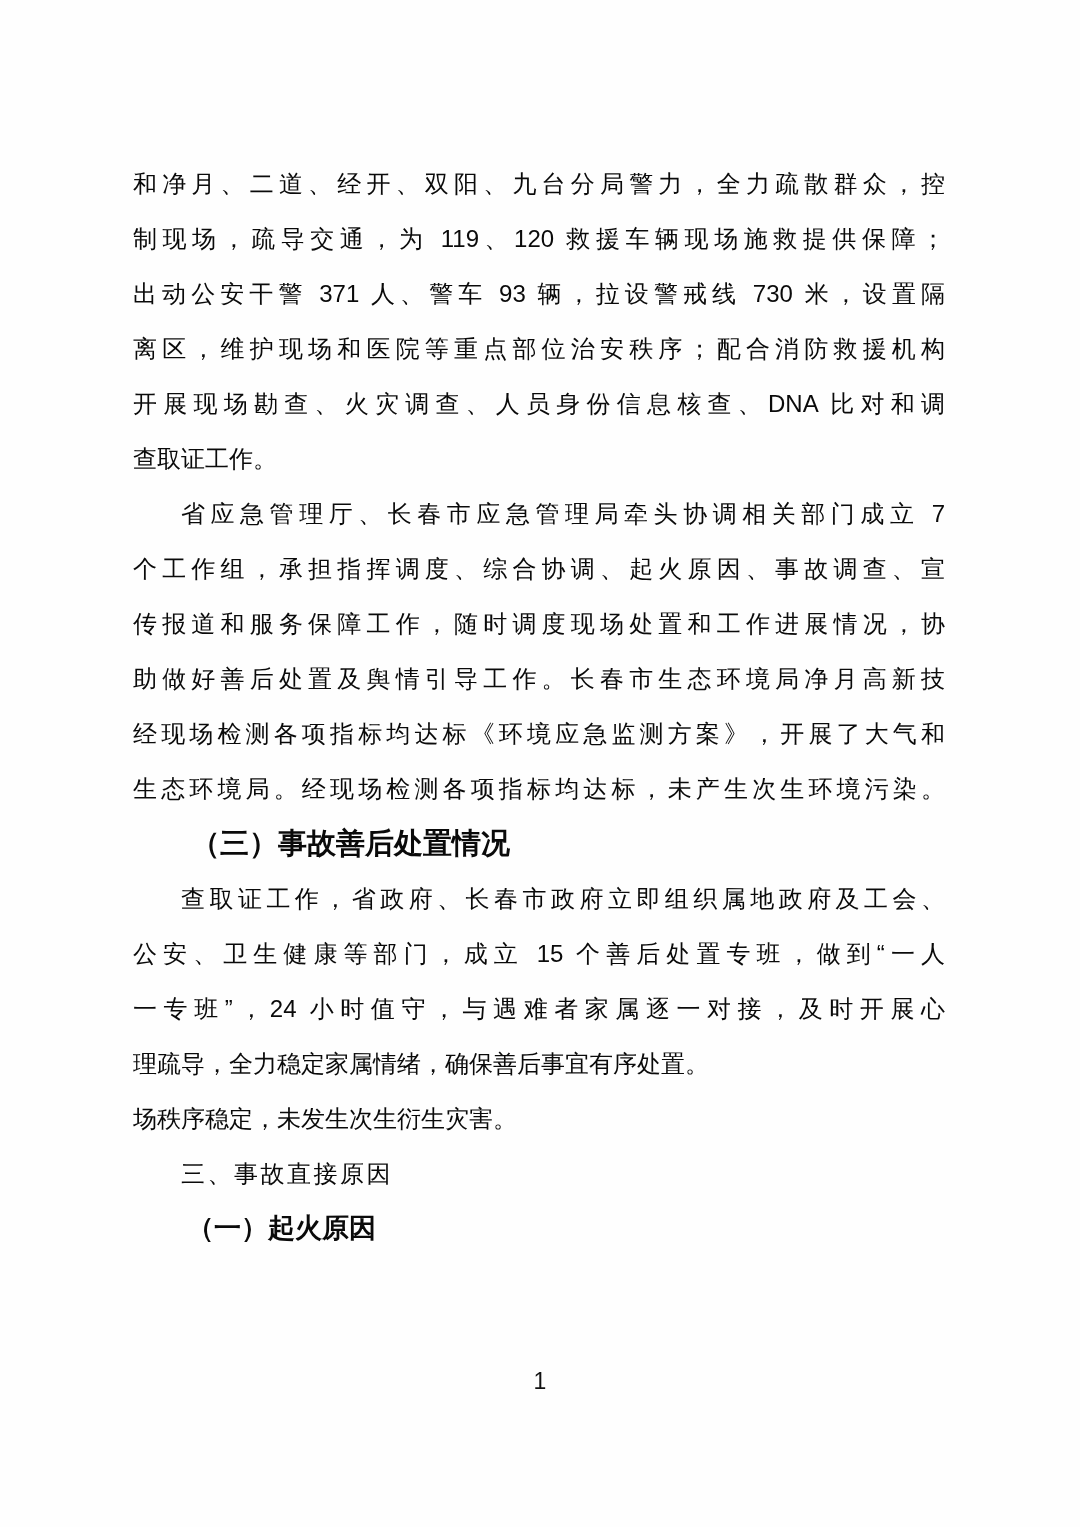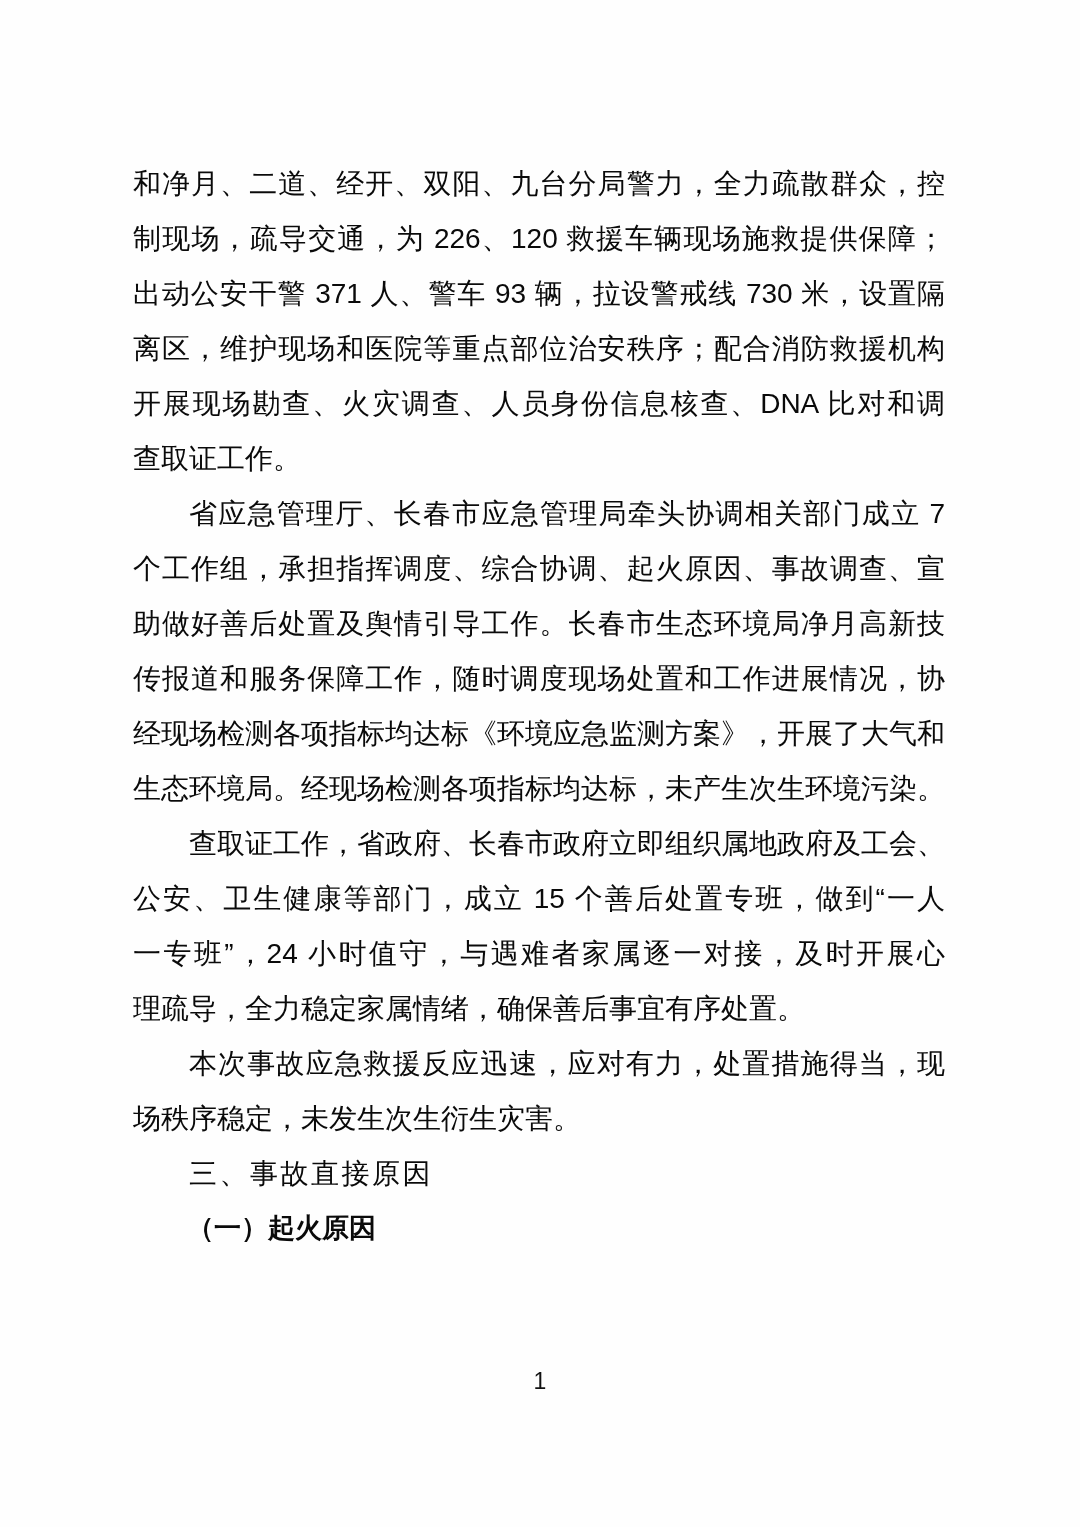--- a/index.html
+++ b/index.html
@@ -17,21 +17,21 @@
     color: #0a0a0a;
     overflow: hidden;
   }
   .content {
     position: absolute;
     left: 133px;
     top: 156px;
     width: 812px;
   }
   .ln {
-    font-size: 28px;
+    font-size: 24px;
     line-height: 55px;
     text-align: left;
     white-space: nowrap;
   }
   .ln.just {
     white-space: normal;
     text-align: justify;
     text-align-last: justify;
     text-justify: inter-ideograph;
   }
@@ -59,34 +59,34 @@
     line-height: 30px;
     color: #111;
   }
 </style>
 </head>
 <body>
 
 <div class="page">
   <div class="content" id="doc-body">
       <div class="ln just">和净月、二道、经开、双阳、九台分局警力，全力疏散群众，控</div>
-      <div class="ln just">制现场，疏导交通，为 226、120 救援车辆现场施救提供保障；</div>
+      <div class="ln just">制现场，疏导交通，为 119、120 救援车辆现场施救提供保障；</div>
       <div class="ln just">出动公安干警 371 人、警车 93 辆，拉设警戒线 730 米，设置隔</div>
       <div class="ln just">离区，维护现场和医院等重点部位治安秩序；配合消防救援机构</div>
       <div class="ln just">开展现场勘查、火灾调查、人员身份信息核查、DNA 比对和调</div>
       <div class="ln">查取证工作。</div>
       <div class="ln just ind">省应急管理厅、长春市应急管理局牵头协调相关部门成立 7</div>
       <div class="ln just">个工作组，承担指挥调度、综合协调、起火原因、事故调查、宣</div>
+      <div class="ln just">传报道和服务保障工作，随时调度现场处置和工作进展情况，协</div>
       <div class="ln just">助做好善后处置及舆情引导工作。长春市生态环境局净月高新技</div>
-      <div class="ln just">传报道和服务保障工作，随时调度现场处置和工作进展情况，协</div>
       <div class="ln just">经现场检测各项指标均达标《环境应急监测方案》，开展了大气和</div>
       <div class="ln just">生态环境局。经现场检测各项指标均达标，未产生次生环境污染。</div>
+      <div class="ln ind h3">（三）事故善后处置情况</div>
       <div class="ln just ind">查取证工作，省政府、长春市政府立即组织属地政府及工会、</div>
       <div class="ln just">公安、卫生健康等部门，成立 15 个善后处置专班，做到“一人</div>
       <div class="ln just">一专班”，24 小时值守，与遇难者家属逐一对接，及时开展心</div>
       <div class="ln">理疏导，全力稳定家属情绪，确保善后事宜有序处置。</div>
-      <div class="ln just ind">本次事故应急救援反应迅速，应对有力，处置措施得当，现</div>
       <div class="ln">场秩序稳定，未发生次生衍生灾害。</div>
       <div class="ln ind sect">三、事故直接原因</div>
       <div class="ln ind sub">（一）起火原因</div>
     </div>
   <div class="footer">1</div>
 </div>
 
 </body></html>

